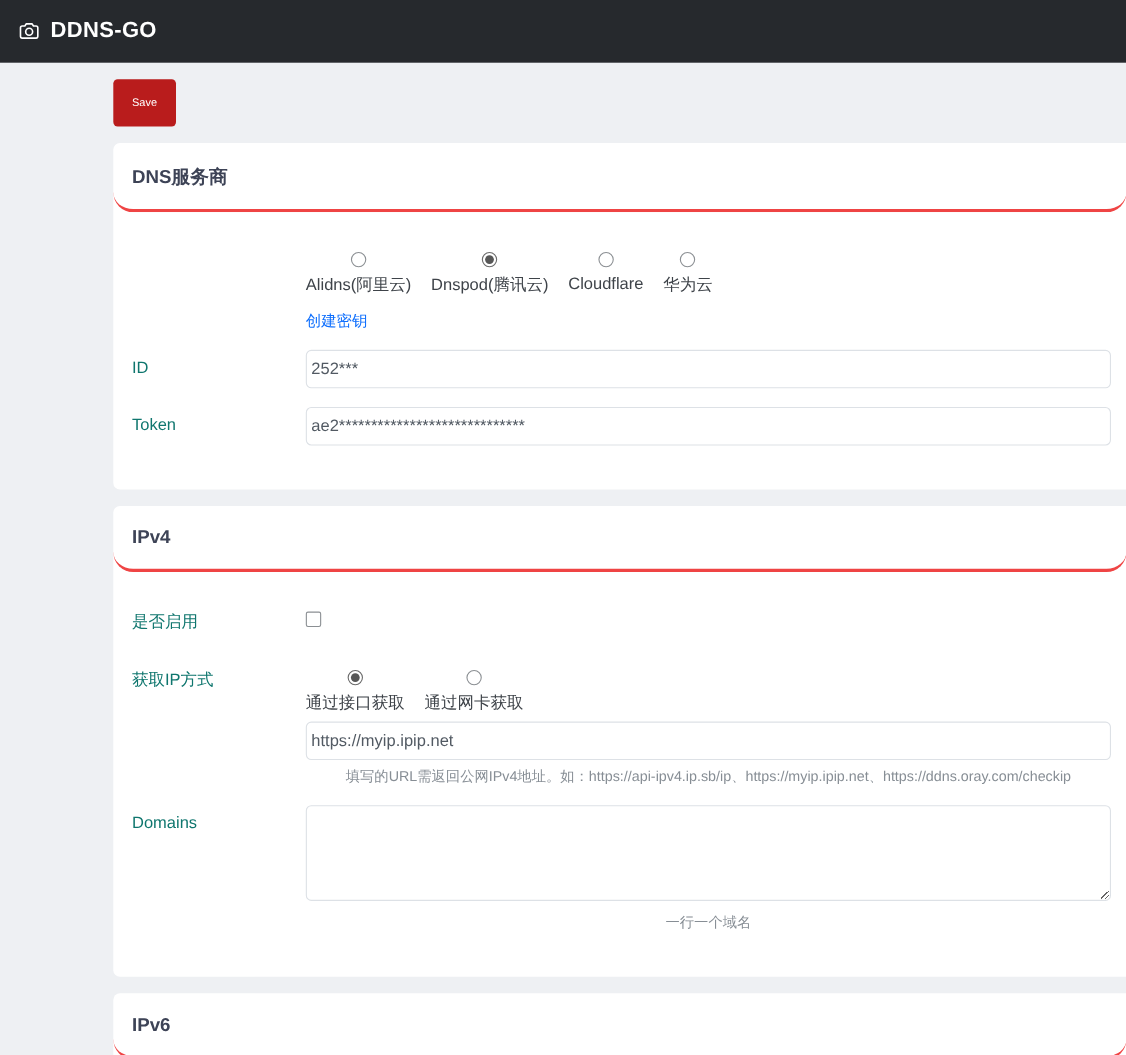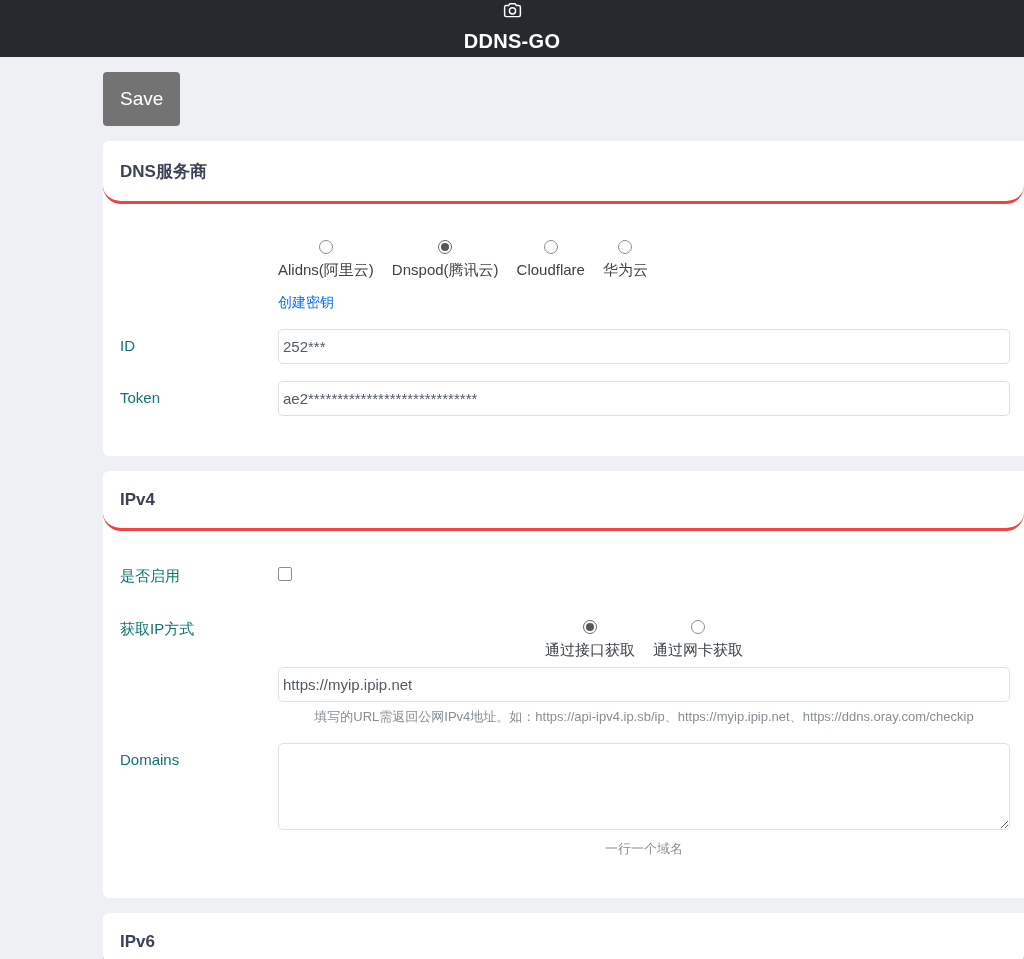--- a/index.html
+++ b/index.html
@@ -5,29 +5,29 @@
   * { box-sizing: border-box; margin: 0; padding: 0; }
   html,body { width:1024px; height:959px; overflow:hidden; }
   body {
     font-family: "Liberation Sans", "DejaVu Sans", sans-serif;
     background:#eef0f3;
     color:#3d4145;
   }
   
   .navbar {
     height:57px; background:#26292d; display:flex; align-items:center;
-    padding:0 16px; gap:9px;flex-direction:column;
+    padding:0 16px; gap:9px;
   }
   .navbar .cam { display:flex; align-items:center; }
   .navbar .brand { color:#ffffff; font-size:20px; font-weight:bold; letter-spacing:.3px; }
   
   .content { padding:15px 0 0 103px; }
   .save-btn {
-    display:inline-block; background:#737373; color:#fff; border:none;
-    font-family:inherit; font-size:19px; padding:16px 17px; border-radius:4px;
+    display:inline-block; background:#b91c1c; color:#fff; border:none;
+    font-family:inherit; font-size:10px; padding:16px 17px; border-radius:4px;
     cursor:pointer; margin-bottom:15px;
   }
   .card {
     background:#fff; border-radius:6px 0 0 6px; margin-bottom:15px; width:100%;
   }
   .card-header { padding:19px 17px 18px; border-bottom:3px solid #ef4444;border-radius:18px; }
   .card-header h2 { font-size:17px; font-weight:600; color:#3d4356; }
   .card-body { padding:28px 14px 40px 17px; }
   .row { display:flex; align-items:flex-start; margin-bottom:17px; }
   .row:last-child { margin-bottom:0; }
@@ -60,21 +60,21 @@
     width:100%; height:35px; border:1px solid #dde1e6; border-radius:5px;
     font-family:inherit; font-size:15px; color:#525a63; padding:0 4px;
     outline:none; background:#fff;
   }
   textarea.text-input {
     height:87px; padding:7px 12px; resize:both; line-height:1.4;
   }
   .link { color:#0d6efd; font-size:14px; text-decoration:none; display:inline-block; margin-top:14px; cursor:pointer; }
   .help { font-size:13px; color:#878e95; margin-top:6px;text-align:center; }
   .stack-gap { margin-top:4px; }
-  .method-line { margin-bottom:3px;justify-content:center; }
+  .method-line { margin-bottom:3px; }
   .enable-row { margin-bottom:26px; }
   .body-short { padding-bottom:26px; }
 </style>
 </head>
 <body>
 
 <header class="navbar">
   <span class="cam">
     <svg width="21" height="21" viewBox="0 0 24 24" fill="none" stroke="#ffffff" stroke-width="1.7" stroke-linejoin="round" stroke-linecap="round">
       <path d="M3 8.2c0-1 .8-1.8 1.8-1.8h2.7l1.6-2.2h5.8l1.6 2.2h2.7c1 0 1.8.8 1.8 1.8v9c0 1-.8 1.8-1.8 1.8H4.8c-1 0-1.8-.8-1.8-1.8z"></path>

